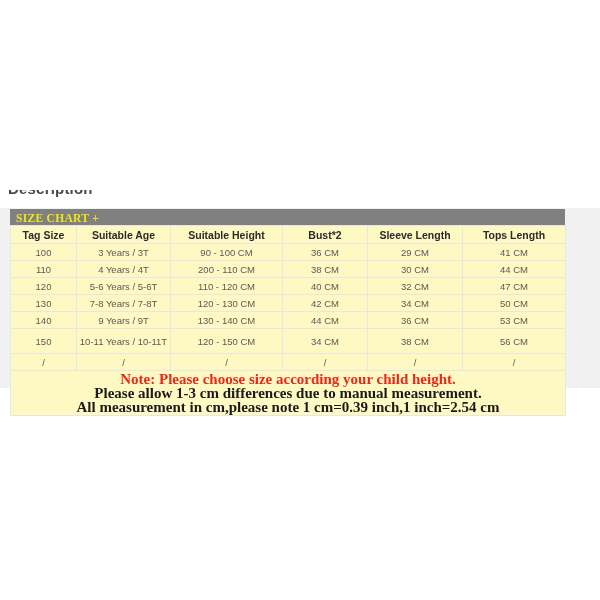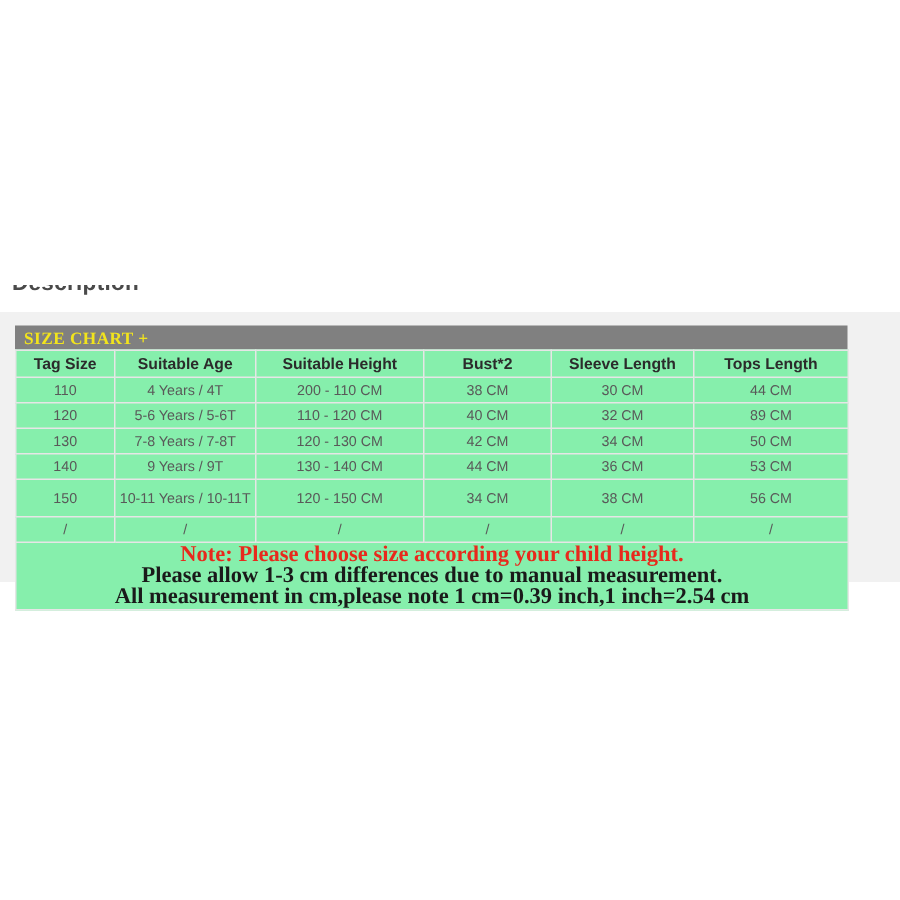--- a/index.html
+++ b/index.html
@@ -41,21 +41,21 @@
     left: 0;
     top: 208px;
     width: 600px;
     height: 180px;
     background: #f1f1f1;
   }
 
   .chart-wrap {
     position: absolute;
     left: 10px;
-    top: 9px;
+    top: 1px;
     width: 555px;
   }
 
   .size-chart-bar {
     background: #808080;
     height: 16px;
     line-height: 16px;
     padding: 0 0 0 6px;
     box-sizing: border-box;
   }
@@ -65,21 +65,21 @@
     font-size: 11.5px;
     font-family: "Liberation Serif", serif;
     letter-spacing: 0.3px;
     white-space: nowrap;
   }
 
   table.size-table {
     border-collapse: collapse;
     width: 555px;
     table-layout: fixed;
-    background: #86efac;
+    background: #fef9c3;
   }
   table.size-table th,
   table.size-table td {
     border: 1px solid #e6e6e6;
     text-align: center;
     vertical-align: middle;
     padding: 1px 2px;
     color: #3a3a3a;
   }
   table.size-table th {
@@ -149,34 +149,42 @@
           <th>Tag Size</th>
           <th>Suitable Age</th>
           <th>Suitable Height</th>
           <th>Bust*2</th>
           <th>Sleeve Length</th>
           <th>Tops Length</th>
         </tr>
       </thead>
       <tbody>
         <tr>
+          <td>100</td>
+          <td>3 Years / 3T</td>
+          <td>90 - 100 CM</td>
+          <td>36 CM</td>
+          <td>29 CM</td>
+          <td>41 CM</td>
+        </tr>
+        <tr>
           <td>110</td>
           <td>4 Years / 4T</td>
           <td>200 - 110 CM</td>
           <td>38 CM</td>
           <td>30 CM</td>
           <td>44 CM</td>
         </tr>
         <tr>
           <td>120</td>
           <td>5-6 Years / 5-6T</td>
           <td>110 - 120 CM</td>
           <td>40 CM</td>
           <td>32 CM</td>
-          <td>89 CM</td>
+          <td>47 CM</td>
         </tr>
         <tr>
           <td>130</td>
           <td>7-8 Years / 7-8T</td>
           <td>120 - 130 CM</td>
           <td>42 CM</td>
           <td>34 CM</td>
           <td>50 CM</td>
         </tr>
         <tr>

